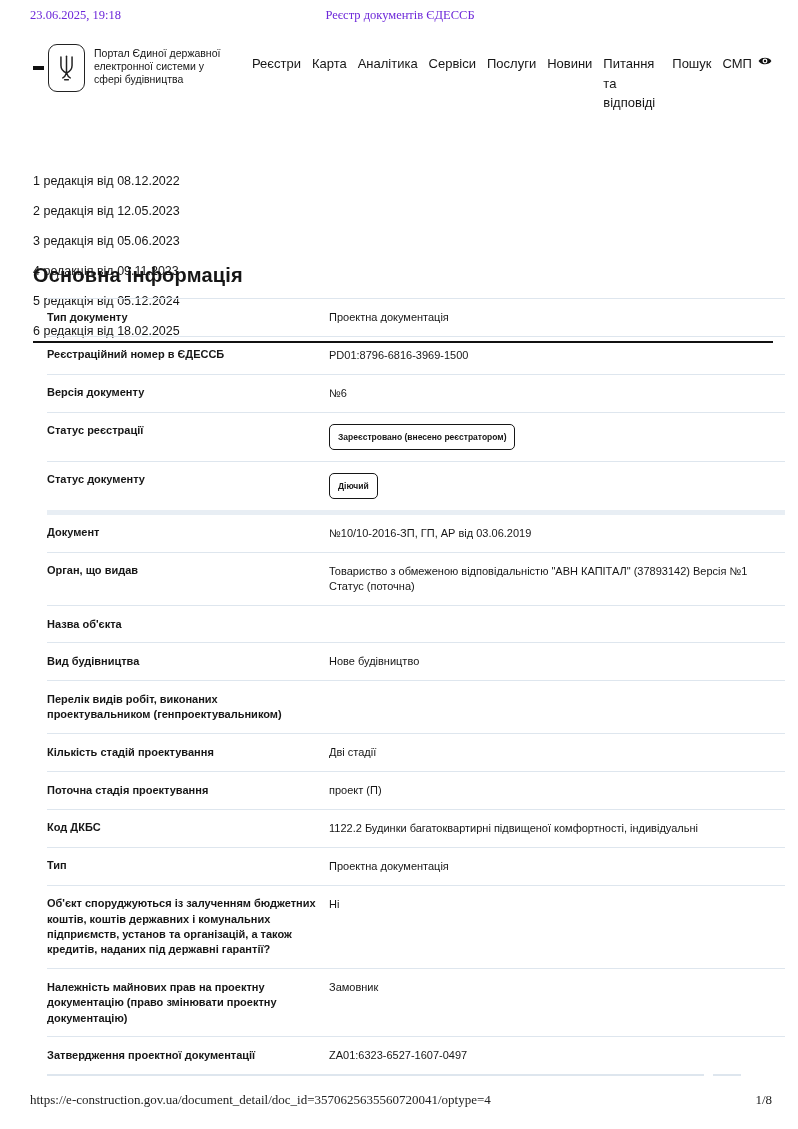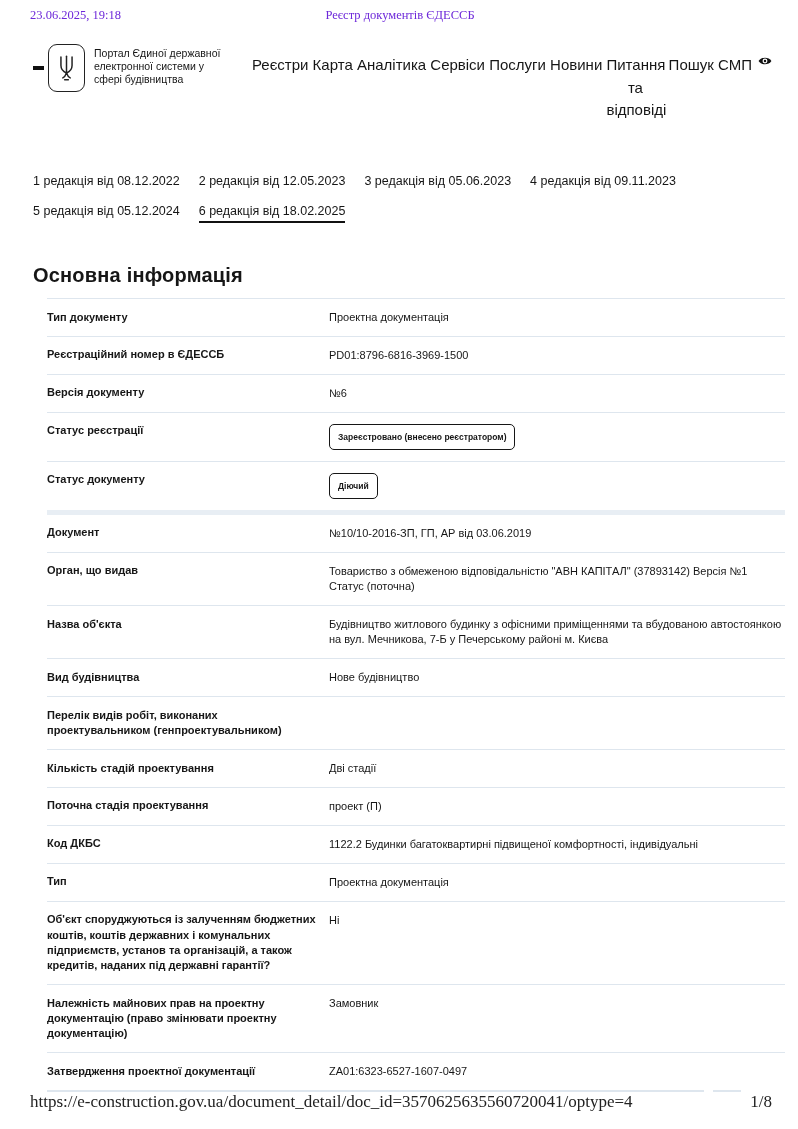--- a/index.html
+++ b/index.html
@@ -5,37 +5,37 @@
   html,body{margin:0;padding:0;background:#ffffff;}
   .page{position:relative;width:798px;height:1129px;background:#fff;overflow:hidden;
         font-family:"Liberation Sans",sans-serif;color:#161616;}
 
   
   .print-header{position:absolute;top:8px;left:30px;right:28px;height:18px;
                 font-family:"Liberation Serif",serif;font-size:12.5px;color:#6d28d9;}
   .ph-title{position:absolute;left:50%;transform:translateX(-50%);top:0;white-space:nowrap;}
   .print-footer{position:absolute;top:1092px;left:30px;right:26px;display:flex;
                 justify-content:space-between;font-family:"Liberation Serif",serif;
-                font-size:17px;color:#222;}
+                font-size:13px;color:#222;}
 
   
   .site-header{position:absolute;top:44px;left:33px;right:26px;display:flex;align-items:flex-start;}
   .logo{position:relative;display:flex;gap:9px;width:190px;padding-left:15px;flex:none;text-decoration:none;color:#161616;}
   .logo-dash{position:absolute;left:0;top:22px;width:11px;height:4px;background:#111;}
   .logo-icon{width:35px;height:46px;border:1.6px solid #222;border-radius:9px;flex:none;
              display:flex;align-items:center;justify-content:center;}
   .logo-text{font-size:10.5px;line-height:1.24;padding-top:3px;width:128px;}
-  .nav{flex:1;display:flex;justify-content:space-between;padding:10px 6px 0 14px;font-size:15px;text-align:center;}
+  .nav{flex:1;display:flex;justify-content:space-between;padding:10px 6px 0 14px;font-size:13px;}
   .nav-item{color:#161616;text-decoration:none;line-height:1.5;white-space:nowrap;}
   .nav-item.wrap{white-space:normal;max-width:58px;}
   .eye-btn{margin-top:11px;background:none;border:none;padding:0;cursor:pointer;flex:none;}
 
   
   .revisions{position:absolute;top:174px;left:33px;width:740px;display:flex;flex-wrap:wrap;
-             column-gap:19px;row-gap:13px;font-size:12.5px;}
+             column-gap:19px;row-gap:13px;font-size:12.5px;flex-direction:column;}
   .rev{color:#161616;text-decoration:none;padding-bottom:3px;white-space:nowrap;}
   .rev.active{border-bottom:2px solid #111;}
 
   
   .section-title{position:absolute;top:251px;left:33px;font-size:20px;font-weight:700;letter-spacing:.2px;text-align:center;}
 
   
   .info-table{position:absolute;top:298px;left:47px;width:738px;}
   .info-row{display:flex;align-items:flex-start;border-top:1.5px solid var(--divider,#dee6ee);padding:10.5px 0;}
   .info-row.thick-top{border-top:5px solid var(--thick_divider,#e8eef4);}
@@ -127,21 +127,20 @@
       <div class="info-row thick-top">
         <div class="row-label">Документ</div>
         <div class="row-value">№10/10-2016-ЗП, ГП, АР від 03.06.2019</div>
       </div>
       <div class="info-row">
         <div class="row-label">Орган, що видав</div>
         <div class="row-value">Товариство з обмеженою відповідальністю "АВН КАПІТАЛ" (37893142) Версія №1 Статус (поточна)</div>
       </div>
       <div class="info-row">
         <div class="row-label">Назва об'єкта</div>
-        <div class="row-value">Будівництво житлового будинку з офісними приміщеннями та вбудованою автостоянкою на вул. Мечникова, 7-Б у Печерському районі м. Києва</div>
       </div>
       <div class="info-row">
         <div class="row-label">Вид будівництва</div>
         <div class="row-value">Нове будівництво</div>
       </div>
       <div class="info-row">
         <div class="row-label">Перелік видів робіт, виконаних проектувальником (генпроектувальником)</div>
         <div class="row-value"></div>
       </div>
       <div class="info-row">

